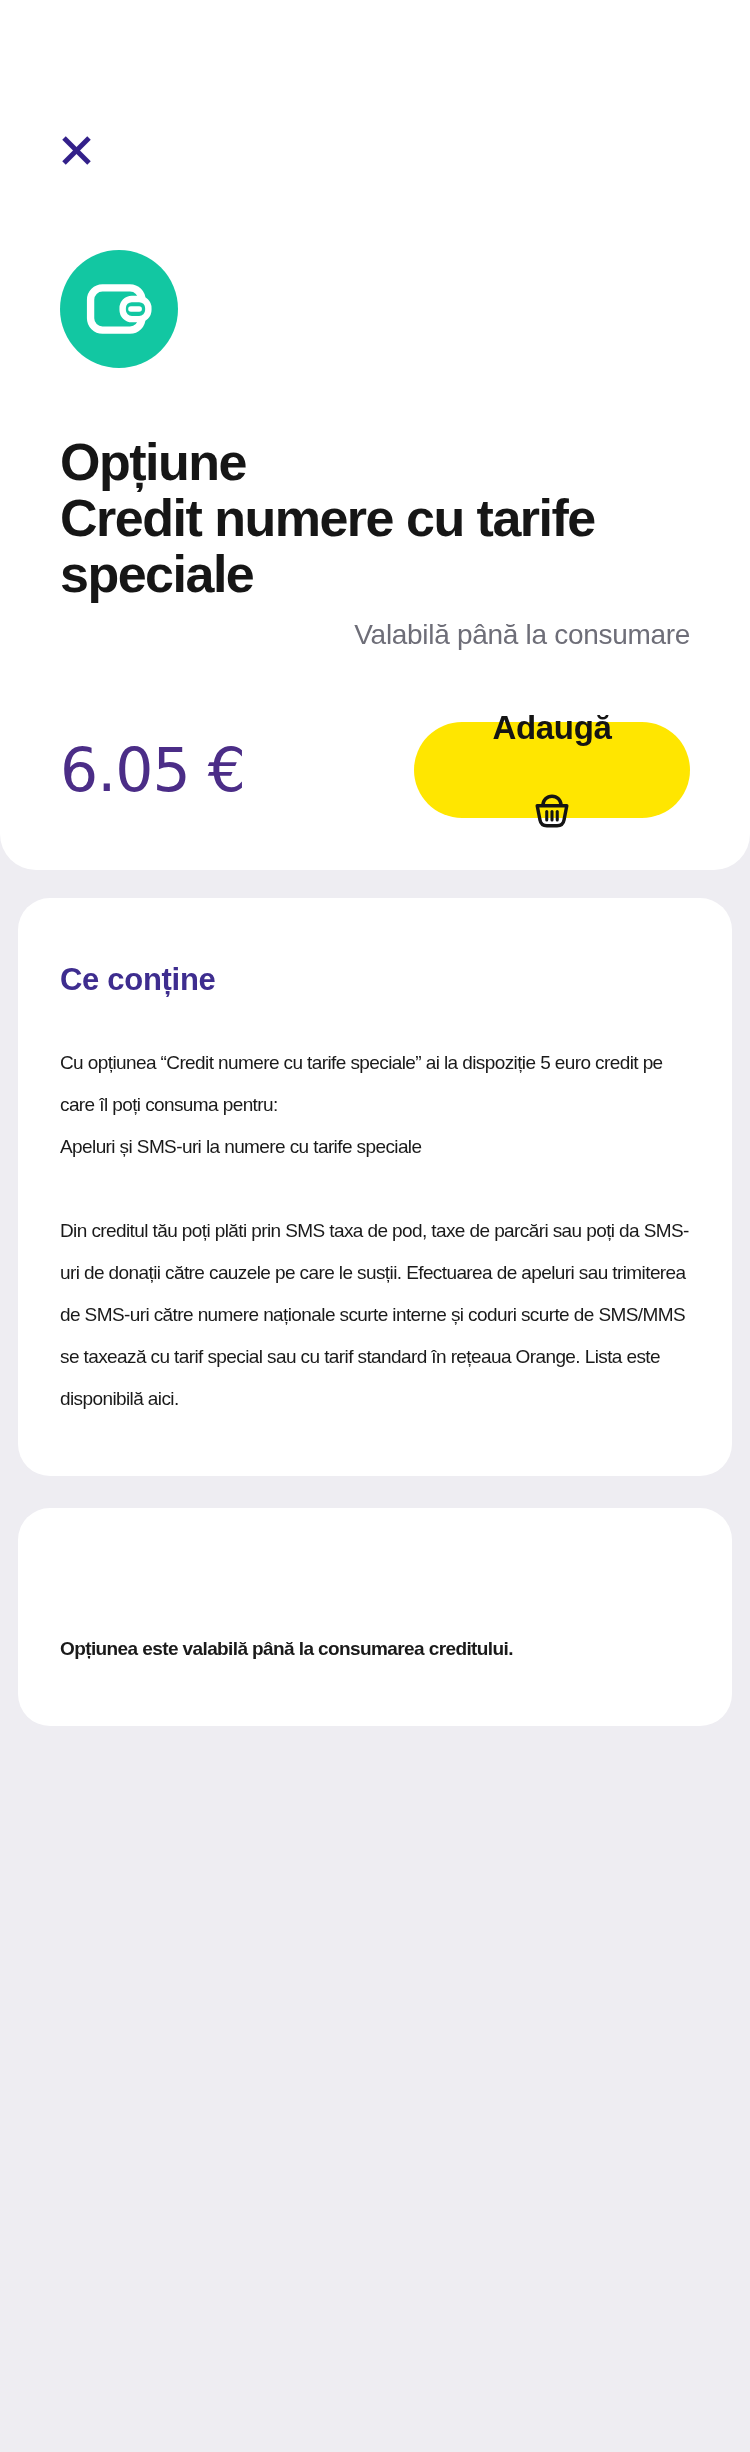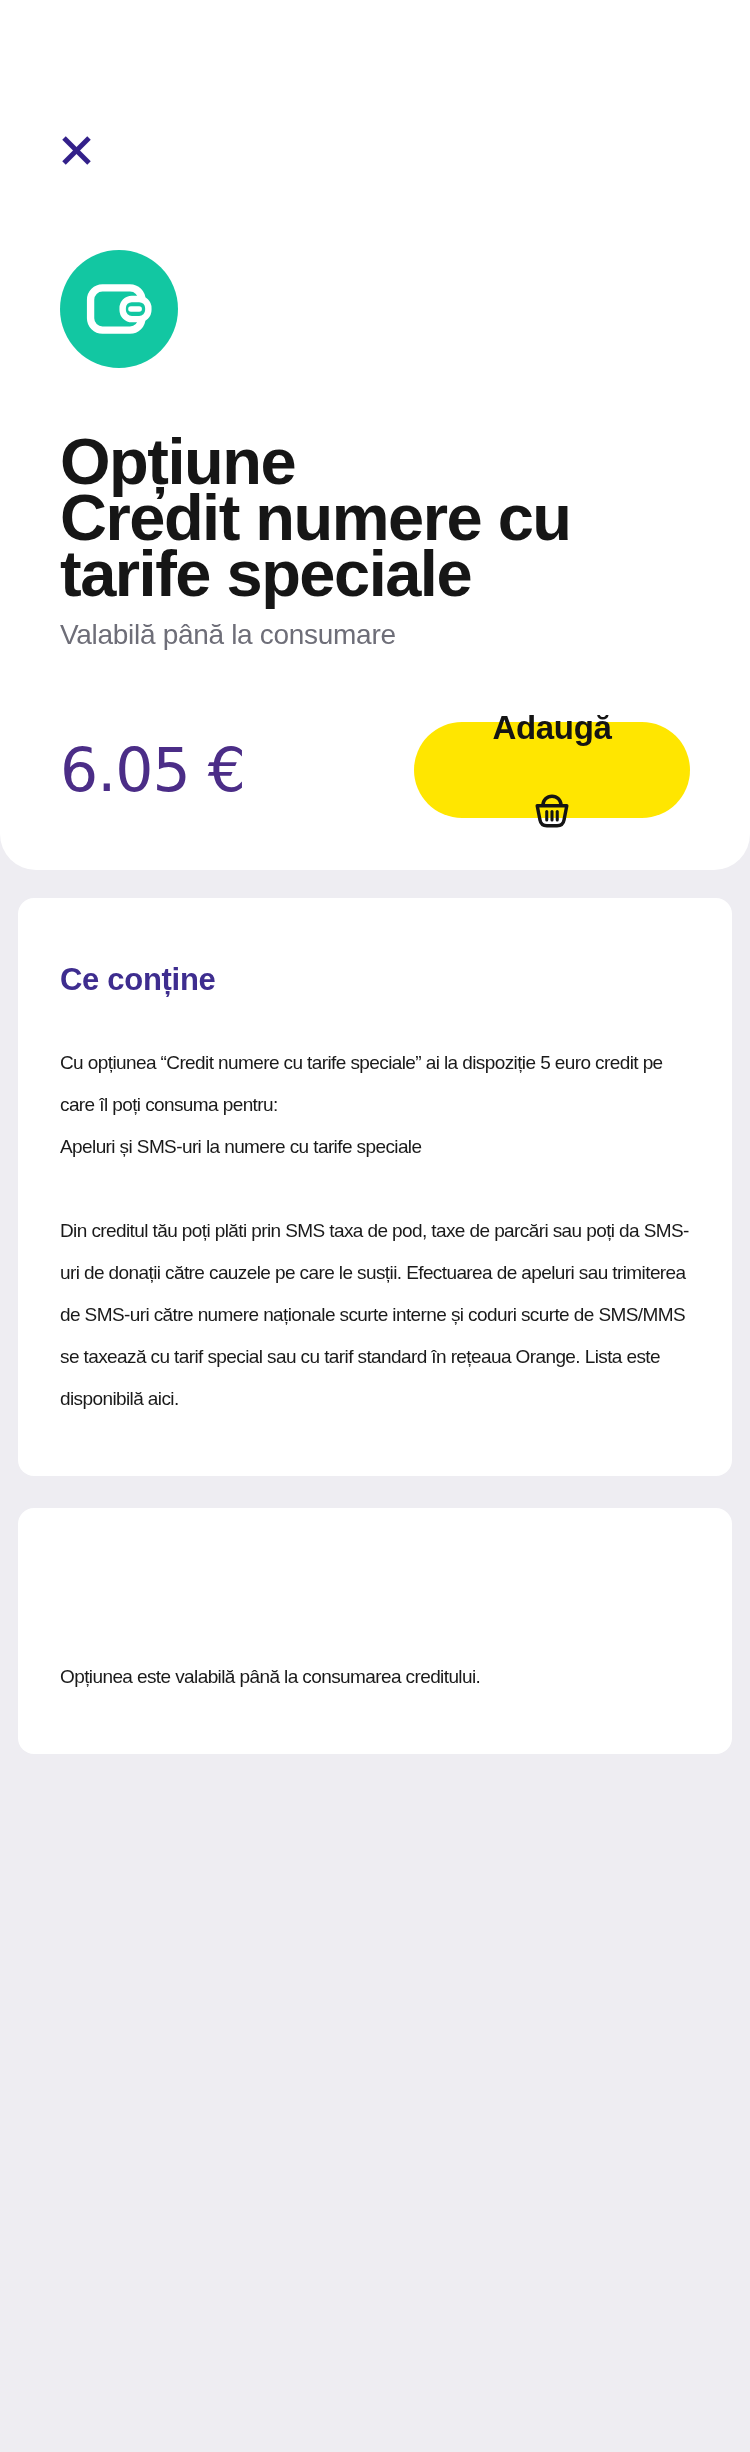--- a/index.html
+++ b/index.html
@@ -36,31 +36,32 @@
     cursor:pointer;
   }
   .icon-badge{
     margin-top:72px;
     width:118px;height:118px;border-radius:50%;
     background:var(--icon_teal);
     display:flex;align-items:center;justify-content:center;
   }
   .title{
     margin-top:66px;
-    font-size:65px;line-height:56px;
+    font-size:52px;line-height:56px;
     font-weight:bold;letter-spacing:-1.5px;
     color:#161616;
     white-space:pre-line;
     max-width:630px;
   }
   .subtitle{
     margin-top:16px;
     font-size:28px;line-height:34px;
     letter-spacing:-0.3px;
     color:var(--muted);
+    text-align:right;
   }
   .price-row{
     margin-top:70px;
     display:flex;align-items:center;justify-content:space-between;
   }
   .price{
     font-family:"DejaVu Sans",sans-serif;
     font-size:60px;font-weight:normal;letter-spacing:-1px;
     color:var(--price_purple);
   }
@@ -73,38 +74,38 @@
     font-family:inherit;
     flex-direction:column;
   }
   .add-btn .label{
     font-size:33px;font-weight:bold;letter-spacing:-0.3px;color:#141414;
   }
   
   .card{
     background:var(--card);
     margin:28px 18px 0 18px;
-    border-radius:16px;
+    border-radius:32px;
     padding:64px 42px 56px 42px;
   }
   .card.second{margin-top:32px;}
   .card h2{
     font-size:31px;line-height:36px;
     font-weight:bold;letter-spacing:-0.3px;
     color:var(--accent_purple);
   }
   .card p{
     margin-top:44px;
     font-size:19px;line-height:42px;
     letter-spacing:-0.6px;
     color:var(--text);
     white-space:pre-line;
   }
   .card p + p{margin-top:42px;}
-  .card.second p{margin-top:84px;}
+  .card.second p{margin-top:56px;font-weight:bold;}
   svg{display:block;}
 </style>
 </head>
 <body>
 
 <div class="screen">
 
   <div class="hero">
 
     <div class="close-btn">

